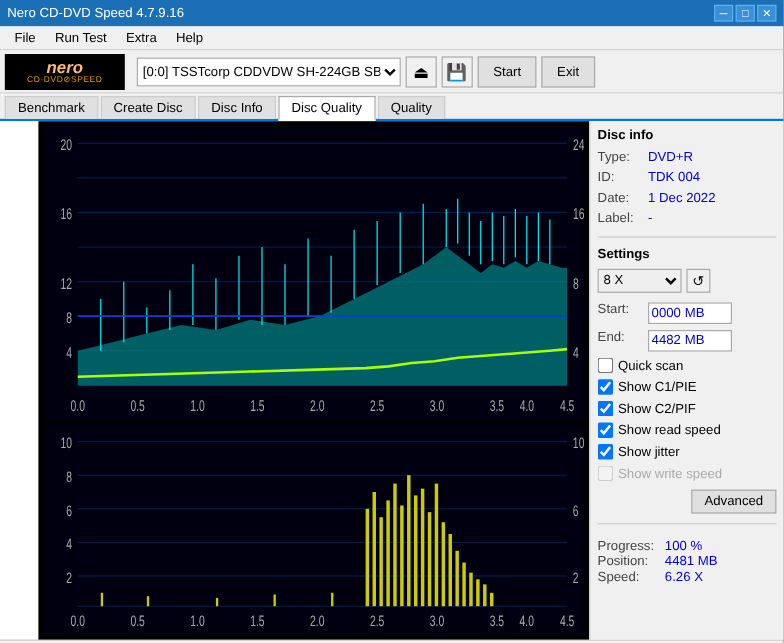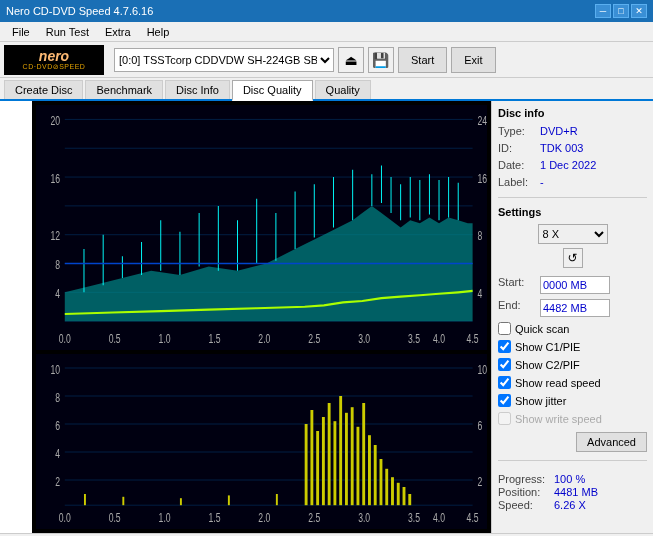--- a/index.html
+++ b/index.html
@@ -172,24 +172,22 @@
       display: flex;
       font-size: 11px;
       gap: 4px;
       margin-bottom: 1px;
     }
     .info-label { color: #444; min-width: 38px; }
     .info-value { color: #0000cc; }
 
     .settings-row {
       display: flex;
-      align-items: center;
       gap: 4px;
       margin-bottom: 4px;
-      flex-direction: column;
     }
     .speed-select {
       width: 70px;
       height: 20px;
       font-size: 11px;
       border: 1px solid #aaa;
     }
     .refresh-btn {
       width: 20px; height: 20px;
       border: 1px solid #aaa;
@@ -276,21 +274,21 @@
     }
 
     svg.chart { width: 100%; height: 100%; }
 
     .divider { border-top: 1px solid #ccc; margin: 4px 0; }
   </style>
 </head>
 <body>
 
 <div class="titlebar">
-  <span class="titlebar-title">Nero CD-DVD Speed 4.7.6.16</span>
+  <span class="titlebar-title">Nero CD-DVD Speed 4.7.9.16</span>
   <div class="titlebar-controls">
     <div class="titlebar-btn">─</div>
     <div class="titlebar-btn">□</div>
     <div class="titlebar-btn">✕</div>
   </div>
 </div>
 
 <div class="menubar">
   <span class="menu-item">File</span>
   <span class="menu-item">Run Test</span>
@@ -306,22 +304,22 @@
   <select class="drive-select">
     <option>[0:0]  TSSTcorp CDDVDW SH-224GB SB00</option>
   </select>
   <div class="toolbar-icon-btn">⏏</div>
   <div class="toolbar-icon-btn">💾</div>
   <button class="toolbar-btn start">Start</button>
   <button class="toolbar-btn exit">Exit</button>
 </div>
 
 <div class="tabs">
+  <div class="tab">Benchmark</div>
   <div class="tab">Create Disc</div>
-  <div class="tab">Benchmark</div>
   <div class="tab">Disc Info</div>
   <div class="tab active">Disc Quality</div>
   <div class="tab">Quality</div>
 </div>
 
 <div class="main-content">
 
   <div class="chart-area">
 
     <div class="chart-top">
@@ -457,21 +455,21 @@
 
   <div class="right-panel">
 
     <div class="panel-section-title">Disc info</div>
     <div class="info-row">
       <span class="info-label">Type:</span>
       <span class="info-value">DVD+R</span>
     </div>
     <div class="info-row">
       <span class="info-label">ID:</span>
-      <span class="info-value">TDK 003</span>
+      <span class="info-value">TDK 004</span>
     </div>
     <div class="info-row">
       <span class="info-label">Date:</span>
       <span class="info-value">1 Dec 2022</span>
     </div>
     <div class="info-row">
       <span class="info-label">Label:</span>
       <span class="info-value">-</span>
     </div>
 

